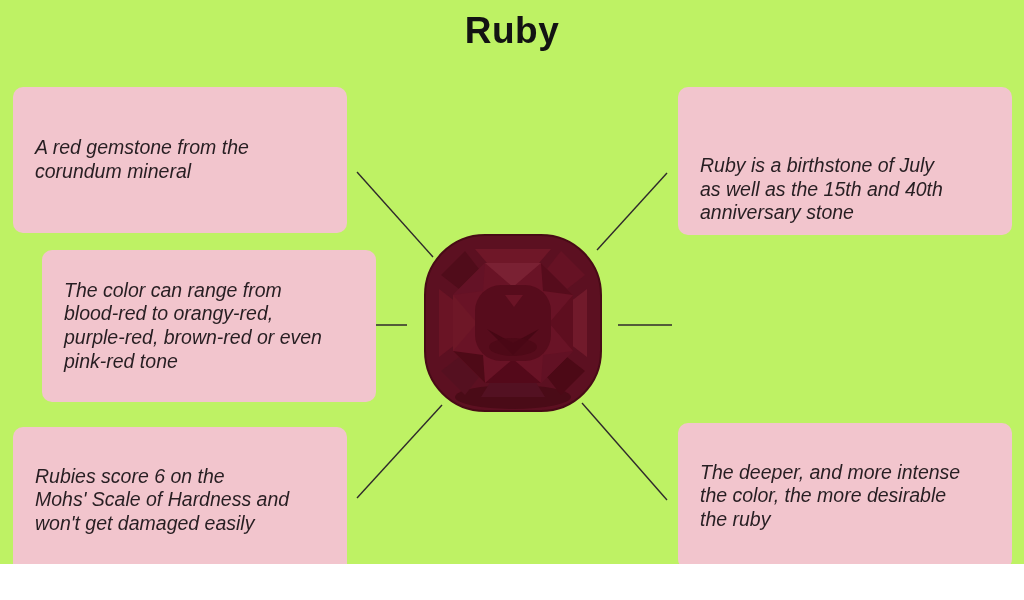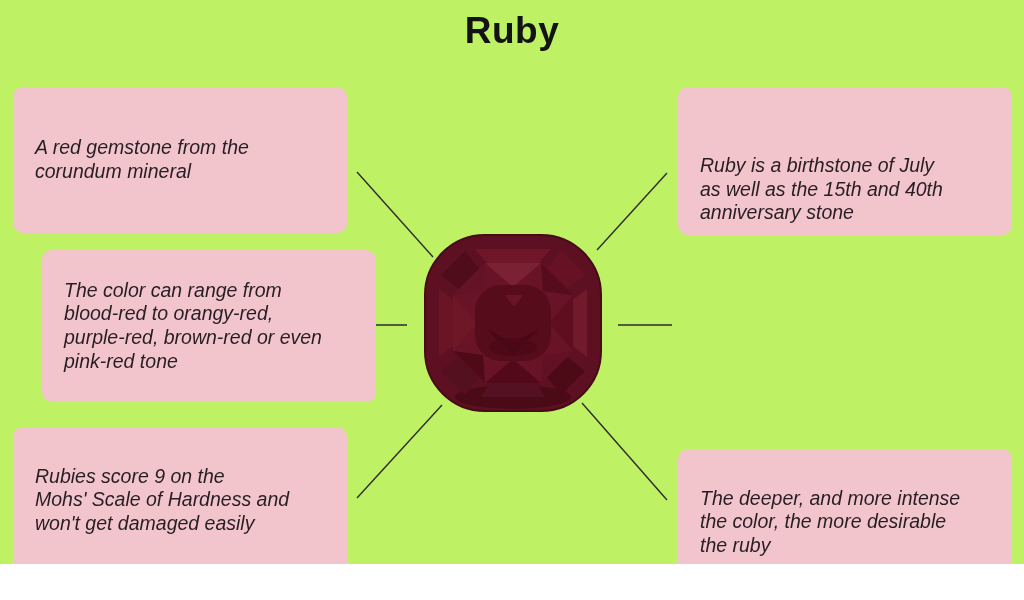--- a/index.html
+++ b/index.html
@@ -42,21 +42,21 @@
     font-size: 19.5px;
     line-height: 1.21;
     color: #271E22;
     white-space: pre-line;
   }
   .box-l1 { left: 13px;  top: 87px;  height: 146px; }
   .box-l2 { left: 13px;  top: 250px; height: 152px; margin-left: 29px; }
   .box-l3 { left: 13px;  top: 427px; height: 146px; }
   .box-r1 { left: 678px; top: 87px;  height: 148px; align-items: flex-end; }
   .box-r2 { left: 678px; top: 250px; height: 148px; }
-  .box-r3 { left: 678px; top: 449px; height: 146px; }
+  .box-r3 { left: 678px; top: 423px; height: 146px; }
   .connector-layer {
     position: absolute;
     left: 0; top: 0;
     width: 1024px;
     height: 600px;
     pointer-events: none;
   }
   .gem {
     position: absolute;
     left: 423px;
@@ -119,21 +119,21 @@
     <p>A red gemstone from the
 corundum mineral</p>
   </div>
   <div class="info-box box-l2">
     <p>The color can range from
 blood-red to orangy-red,
 purple-red, brown-red or even
 pink-red tone</p>
   </div>
   <div class="info-box box-l3">
-    <p>Rubies score 9 on the
+    <p>Rubies score 6 on the
 Mohs' Scale of Hardness and
 won't get damaged easily</p>
   </div>
 
   <div class="info-box box-r1">
     <p>Ruby is a birthstone of July
 as well as the 15th and 40th
 anniversary stone</p>
   </div>
   <div class="info-box box-r3">

